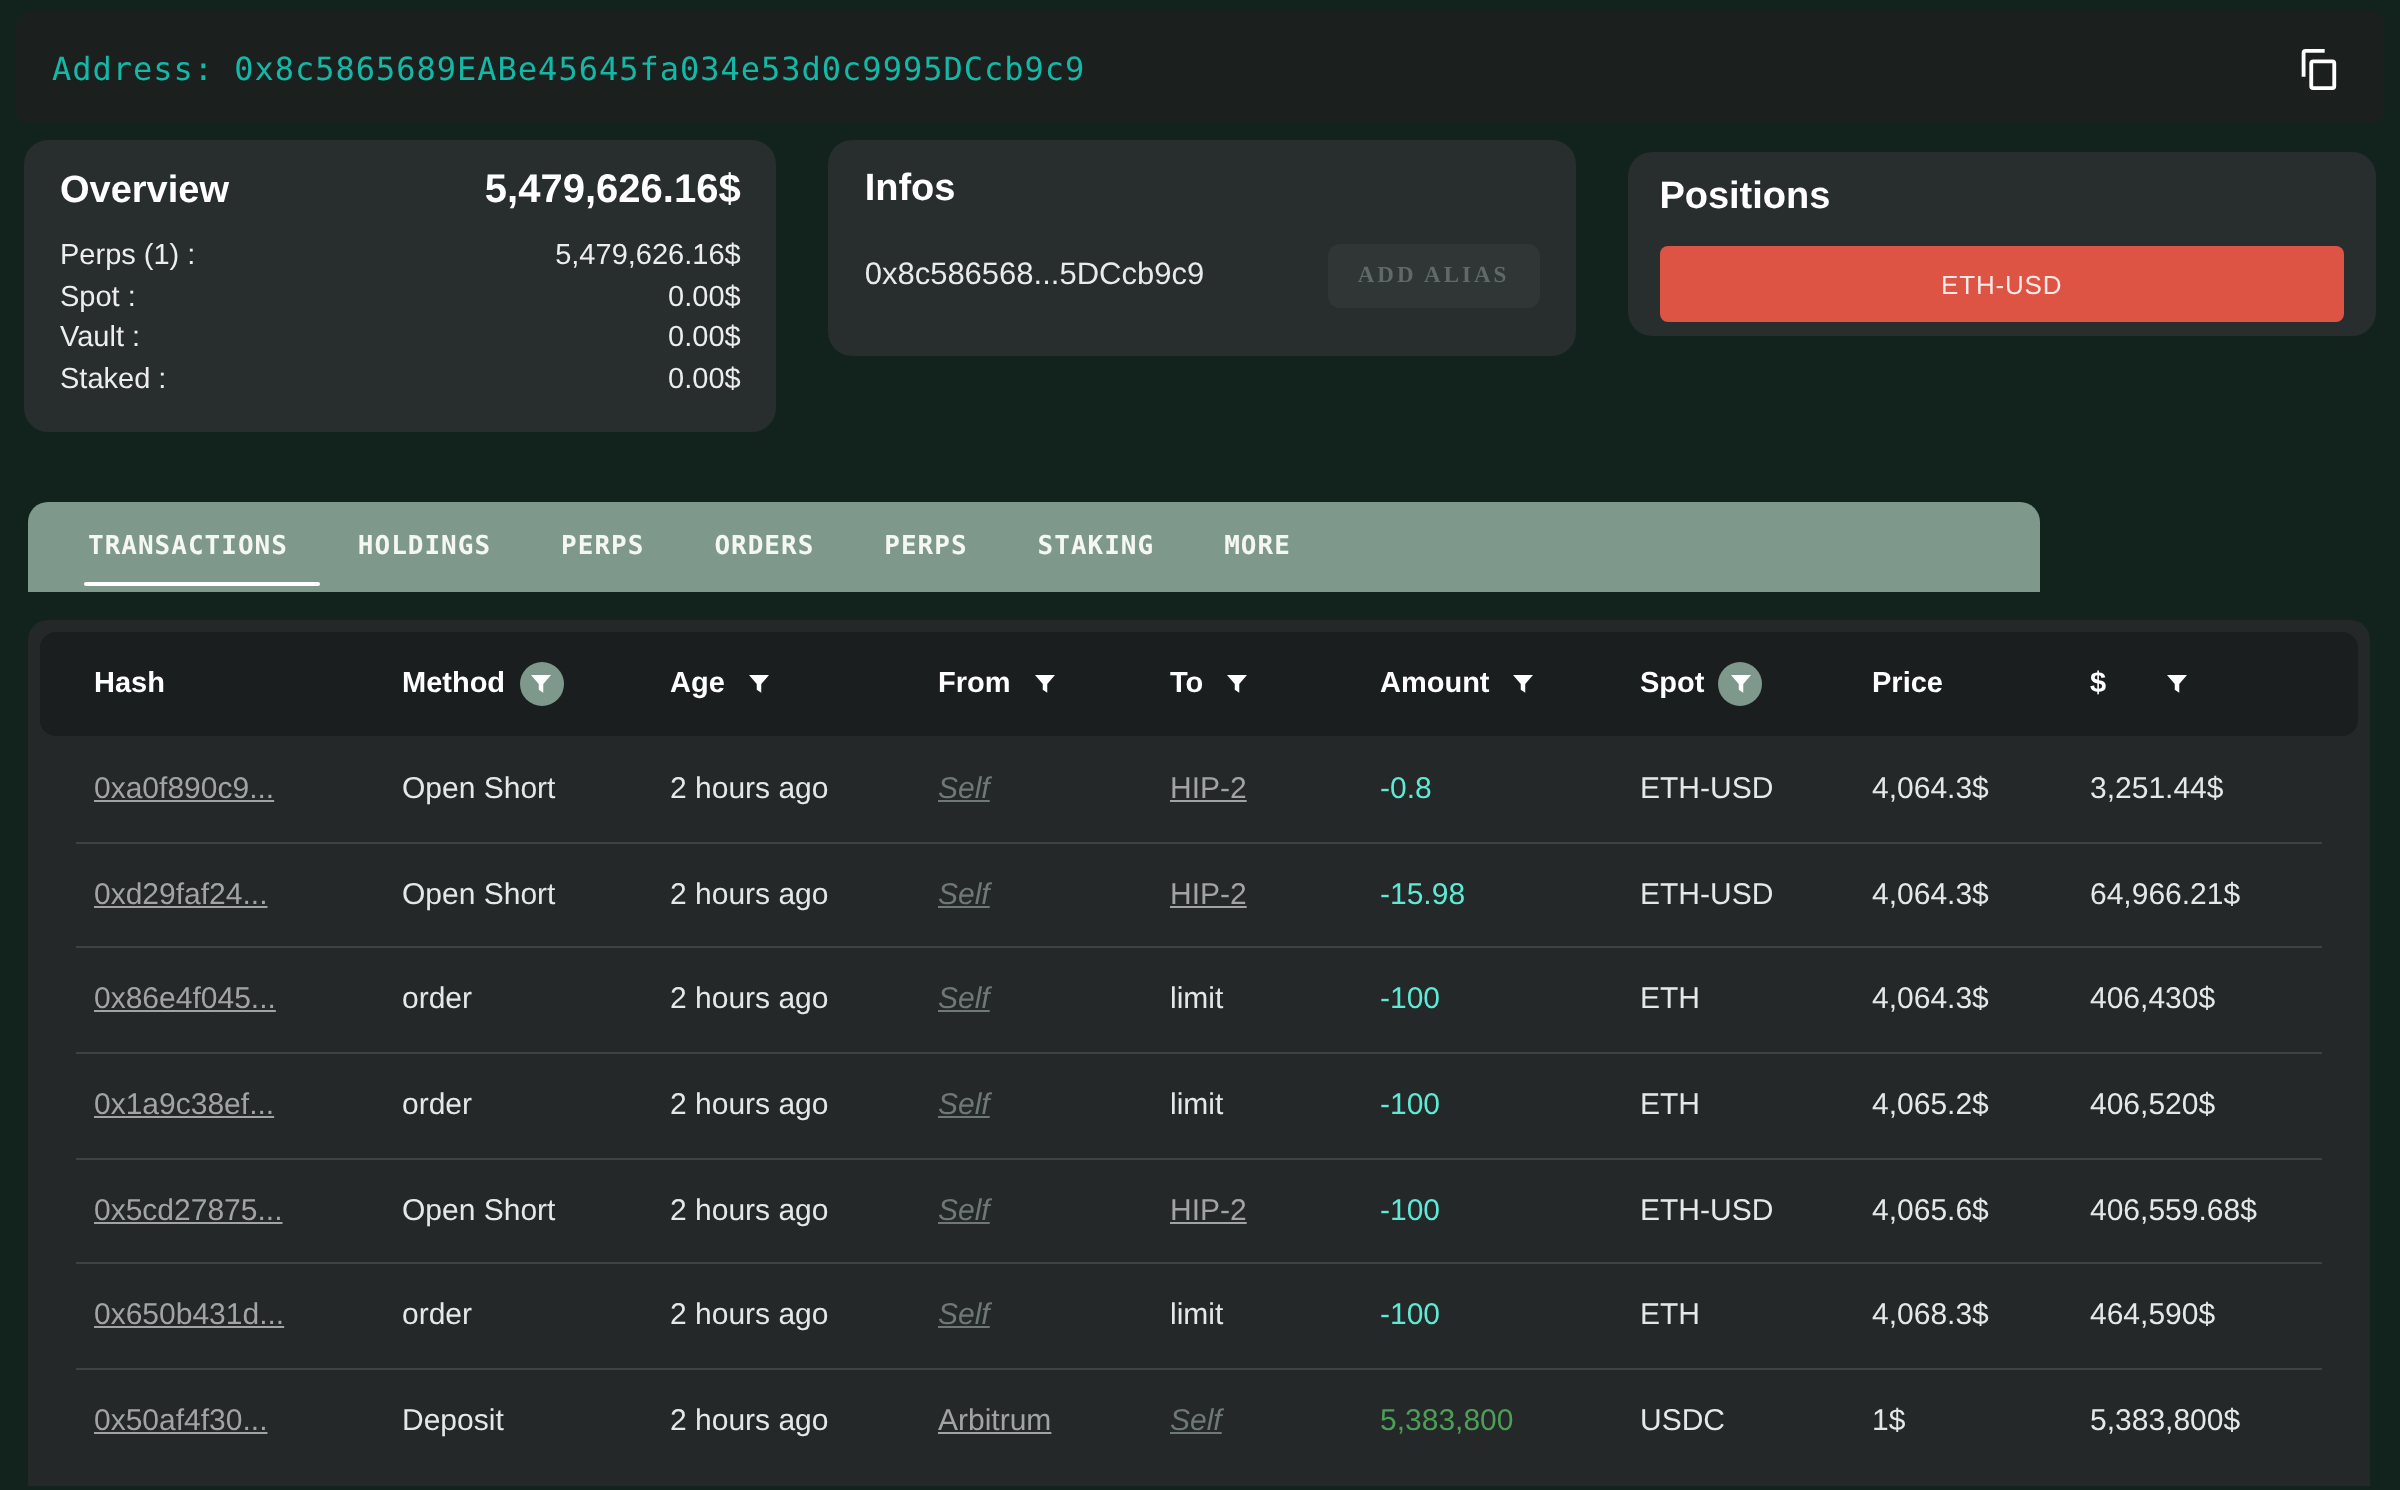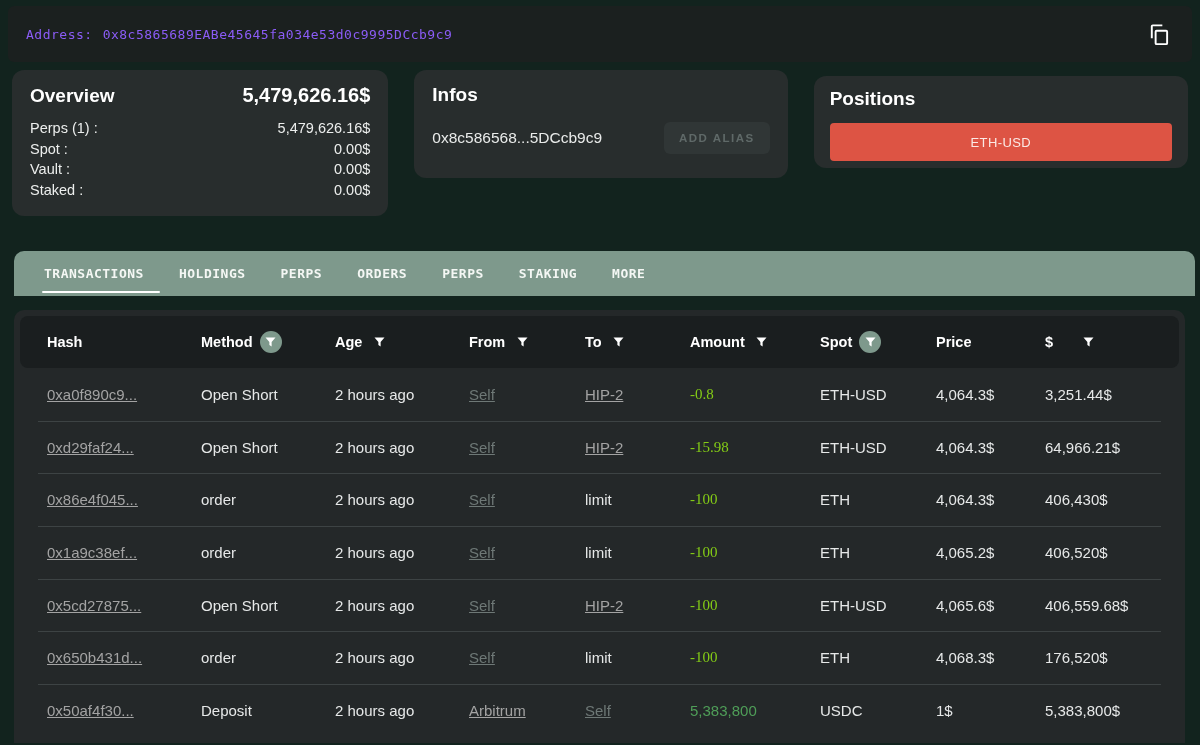--- a/index.html
+++ b/index.html
@@ -7,49 +7,49 @@
   body {
     width:1200px; height:745px; overflow:hidden;
     background:#12231e; color:#e9ebea;
     font-family:"Liberation Sans", sans-serif;
   }
   
   .topbar {
     margin:6px 8px 0; height:56px; background:#1b201f; border-radius:6px;
     display:flex; align-items:center; justify-content:space-between; padding:0 18px;
   }
-  .addr { font-family:"DejaVu Sans Mono", monospace; font-size:13px; letter-spacing:.5px; color:#8b5cf6; }
+  .addr { font-family:"DejaVu Sans Mono", monospace; font-size:16px; letter-spacing:.5px; color:#14b8a6; }
   .addr .lbl { margin-right:10px; }
   .copy-btn { background:none; border:none; padding:4px; cursor:pointer; line-height:0; }
   
   .cards { display:flex; align-items:flex-start; margin:8px 12px 0; gap:26px; }
   .card { background:#282d2d; border-radius:12px; }
   .card h2 { margin:0; font-size:19px; font-weight:700; color:#fff; }
   .card.overview { width:380px; height:146px; padding:14px 18px 12px; }
   .ov-head { display:flex; justify-content:space-between; align-items:baseline; }
   .ov-total { font-size:20px; font-weight:700; color:#fff; }
   .ov-rows { margin-top:11px; font-size:14.5px; }
   .ov-row { display:flex; justify-content:space-between; line-height:20.5px; color:#eceeed; }
   .card.infos { width:377px; height:108px; padding:14px 18px; }
   .infos-row { display:flex; justify-content:space-between; align-items:center; margin-top:16px; }
   .short-addr { font-size:15.5px; color:#e9ebea; }
   .alias-btn {
     background:#303636; color:#5f6968; border:none; border-radius:6px;
-    font-family:Liberation Sans, sans-serif; font-size:11.5px; font-weight:700; letter-spacing:1.5px;
+    font-family:Liberation Serif, serif; font-size:11.5px; font-weight:700; letter-spacing:1.5px;
     padding:10px 15px; cursor:pointer;
   }
   .card.positions { width:378px; height:92px; padding:12px 16px; margin-top:6px; }
   .pos-btn {
     display:block; width:100%; margin-top:13px; height:38px;
     background:#dd5444; color:#fbe9e5; border:none; border-radius:4px;
     font-family:inherit; font-size:13px; letter-spacing:.4px; cursor:pointer;
   }
   
   .tabs {
-    margin:35px 0 0 14px; width:1181px; height:45px; background:#7e998c;
+    margin:35px 0 0 14px; width:1006px; height:45px; background:#7e998c;
     border-radius:10px 10px 0 0; display:flex; align-items:stretch;
     gap:35px; padding-left:30px;
   }
   .tab {
     position:relative; display:flex; align-items:center; cursor:pointer;
     font-family:"DejaVu Sans Mono", monospace; font-size:13px; font-weight:700;
     letter-spacing:.5px; color:#f4f7f4;
   }
   .tab.active::after {
     content:""; position:absolute; left:-2px; right:-16px; bottom:3px;
@@ -73,22 +73,22 @@
   .filter { width:20px; height:20px; display:flex; align-items:center; justify-content:center; cursor:pointer; flex:none; }
   .filter svg { width:15px; height:15px; fill:#fff; }
   .filter.on { width:22px; height:22px; background:#7e998c; border-radius:50%; }
   .t-row { height:52.7px; position:relative; font-size:15px; color:#e6e8e8; }
   .t-row + .t-row::before {
     content:""; position:absolute; left:18px; right:18px; top:0; height:1px; background:#3d4344;
   }
   .cell { white-space:nowrap; }
   .link { text-decoration:underline; cursor:pointer; }
   .accent { color:#a3a3a3; }
-  .muted { color:#6e7876; }
-  .neg { color:#84cc16;font-family:Liberation Serif, serif; }
+  .muted { color:#6e7876;font-style:italic; }
+  .neg { color:#5eead4; }
   .pos { color:#4f9e58; }
 </style>
 </head>
 <body>
 
 <div class="topbar">
   <div class="addr">
     <span class="lbl">Address:</span><span>0x8c5865689EABe45645fa034e53d0c9995DCcb9c9</span>
   </div>
   <button class="copy-btn">
@@ -290,21 +290,21 @@
       </div>
       <div class="t-row grid-cols">
         <a class="cell link accent">0x650b431d...</a>
         <span class="cell">order</span>
         <span class="cell">2 hours ago</span>
         <a class="cell link muted">Self</a>
         <span class="cell ">limit</span>
         <span class="cell neg">-100</span>
         <span class="cell">ETH</span>
         <span class="cell">4,068.3$</span>
-        <span class="cell">176,520$</span>
+        <span class="cell">464,590$</span>
       </div>
       <div class="t-row grid-cols">
         <a class="cell link accent">0x50af4f30...</a>
         <span class="cell">Deposit</span>
         <span class="cell">2 hours ago</span>
         <a class="cell link accent">Arbitrum</a>
         <a class="cell link muted">Self</a>
         <span class="cell pos">5,383,800</span>
         <span class="cell">USDC</span>
         <span class="cell">1$</span>

